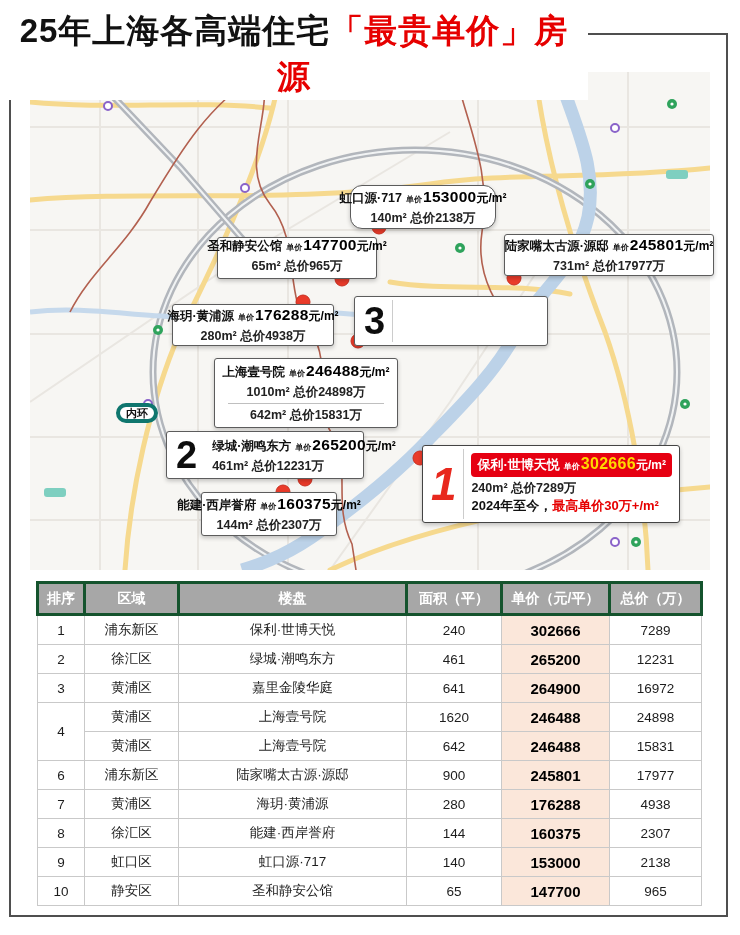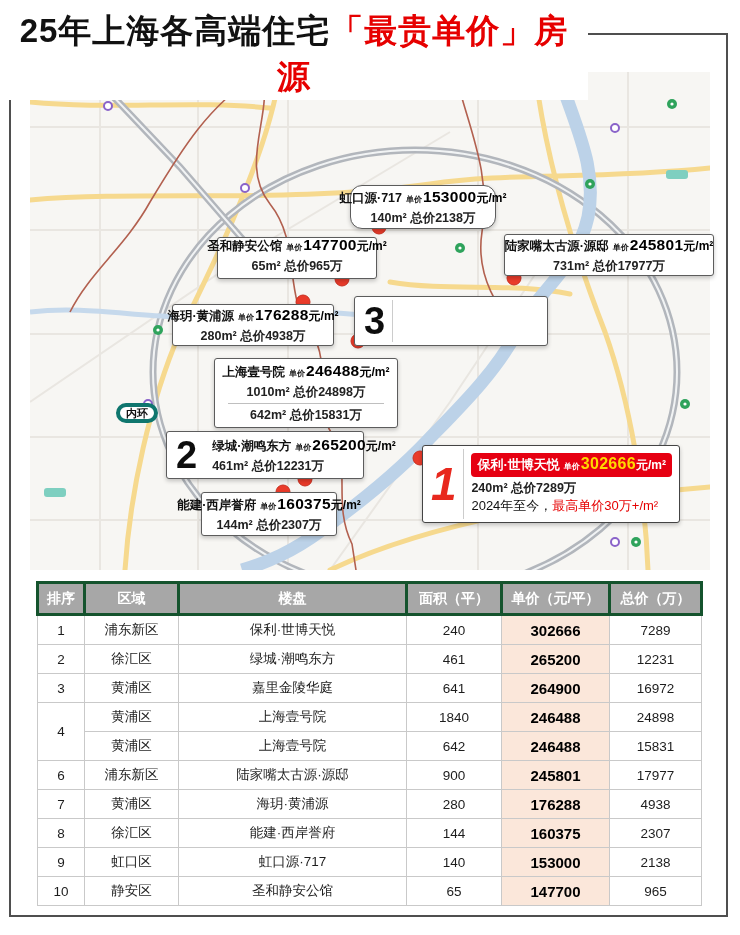--- a/index.html
+++ b/index.html
@@ -59,21 +59,21 @@
   .c-lujiazui{left:504px;top:234px;width:210px;height:42px;}
   .c-baoli   {left:422px;top:445px;width:258px;height:78px;justify-content:flex-start;border-color:#444;}
   .c-baoli .rank-num{color:#e8281e;font-style:italic;font-size:46px;line-height:46px;padding:0 6px 0 2px;}
   .banner{
     background:#e60012;border-radius:4px;padding:1px 6px;margin-bottom:2px;
     white-space:nowrap;font-weight:bold;font-size:13px;color:#ffffff;line-height:19px;
   }
   .banner .up{font-size:8px;color:#ffffff;margin:0 1px 0 4px;font-weight:bold;}
   .banner .pr{font-size:16px;font-weight:bold;color:#ffd800;letter-spacing:.3px;}
   .banner .sq{font-size:12px;color:#ffffff;font-weight:bold;}
-  .note{white-space:nowrap;font-size:13px;font-weight:normal;line-height:18px;}
+  .note{white-space:nowrap;font-size:13px;font-weight:bold;line-height:18px;}
   .note .nb{color:#111;}
   .note .nr{color:#e60000;}
 
   
   table.rank{
     position:absolute;left:36px;top:581px;width:664px;z-index:2;
     border-collapse:collapse;table-layout:fixed;background:#fff;
   }
   table.rank th{
     background:#a7a7a7;color:#ffffff;font-weight:bold;font-size:14px;
@@ -308,21 +308,21 @@
       <td>黄浦区</td>
       <td>嘉里金陵华庭</td>
       <td>641</td>
       <td class="unit">264900</td>
       <td>16972</td>
     </tr>
     <tr>
       <td rowspan="2">4</td>
       <td>黄浦区</td>
       <td>上海壹号院</td>
-      <td>1840</td>
+      <td>1620</td>
       <td class="unit">246488</td>
       <td>24898</td>
     </tr>
     <tr>
       <td>黄浦区</td>
       <td>上海壹号院</td>
       <td>642</td>
       <td class="unit">246488</td>
       <td>15831</td>
     </tr>

